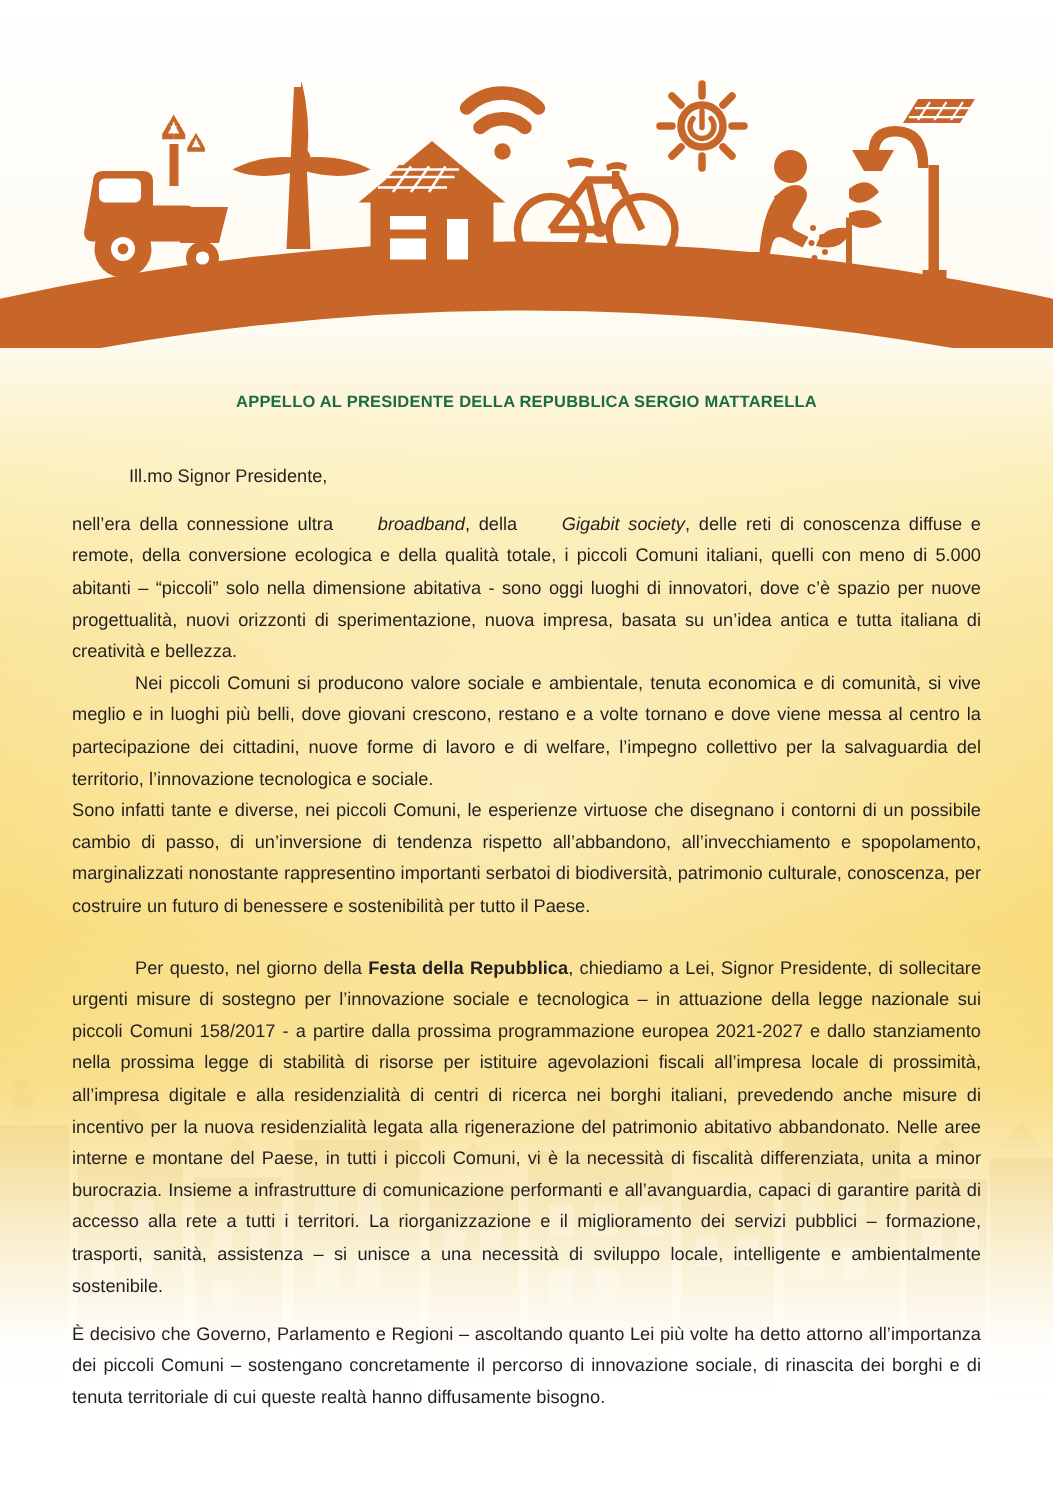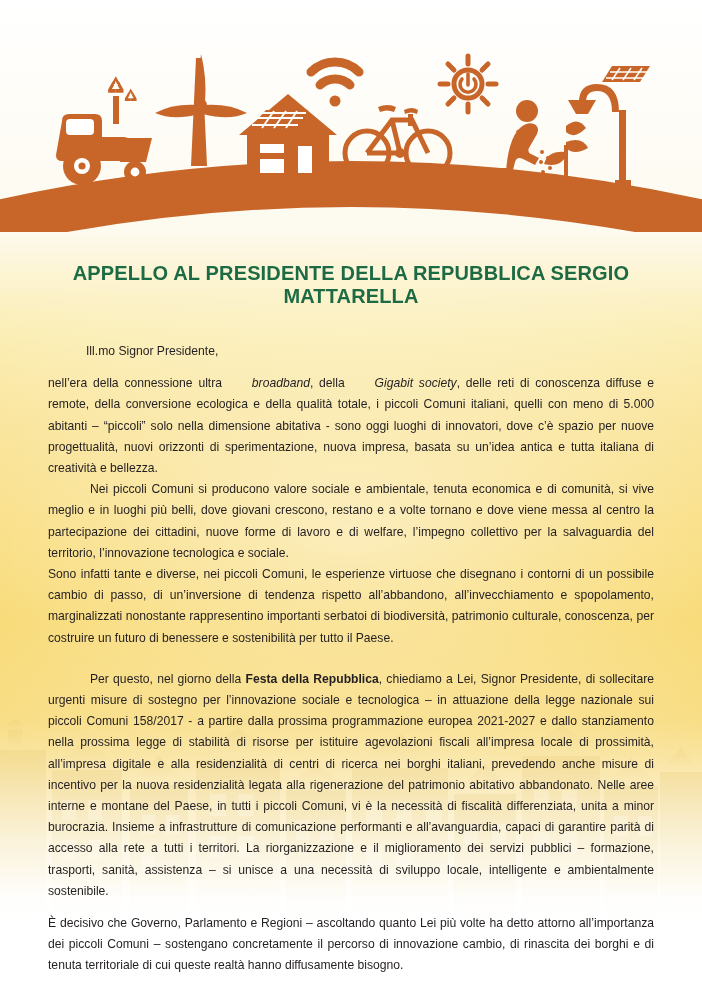--- a/index.html
+++ b/index.html
@@ -66,21 +66,21 @@
   
   #content {
     position: absolute;
     left: 0; top: 232px;
     width: 702px;
   }
   .doc-title {
     text-align: center;
     color: #1d6b45;
     font-weight: bold;
-    font-size: 20px;
+    font-size: 11px;
     letter-spacing: 0.15px;
     margin: 30px 0 0 0;
     padding: 0 30px;
     font-family: "Liberation Sans", sans-serif;
   }
 
   .body-wrap {
     padding: 0 48px 0 48px;
     margin-top: 33px;
   }
@@ -348,18 +348,18 @@
       <p class="para indent">Nei piccoli Comuni si producono valore sociale e ambientale, tenuta economica e di comunità, si vive meglio e in luoghi più belli, dove giovani crescono, restano e a volte tornano e dove viene messa al centro la partecipazione dei cittadini, nuove forme di lavoro e di welfare, l’impegno collettivo per la salvaguardia del territorio, l’innovazione tecnologica e sociale.</p>
 
       <p class="para">Sono infatti tante e diverse, nei piccoli Comuni, le esperienze virtuose che disegnano i contorni di un possibile cambio di passo, di un’inversione di tendenza rispetto all’abbandono, all’invecchiamento e spopolamento, marginalizzati nonostante rappresentino importanti serbatoi di biodiversità, patrimonio culturale, conoscenza, per costruire un futuro di benessere e sostenibilità per tutto il Paese.</p>
 
       <div class="gap-md"></div>
 
       <p class="para indent"><span>Per questo, nel giorno della </span><strong class="bd">Festa della Repubblica</strong><span>, chiediamo a Lei, Signor Presidente, di sollecitare urgenti misure di sostegno per l’innovazione sociale e tecnologica – in attuazione della legge nazionale sui piccoli Comuni 158/2017 - a partire dalla prossima programmazione europea 2021-2027 e dallo stanziamento nella prossima legge di stabilità di risorse per istituire agevolazioni fiscali all’impresa locale di prossimità, all’impresa digitale e alla residenzialità di centri di ricerca nei borghi italiani, prevedendo anche misure di incentivo per la nuova residenzialità legata alla rigenerazione del patrimonio abitativo abbandonato. Nelle aree interne e montane del Paese, in tutti i piccoli Comuni, vi è la necessità di fiscalità differenziata, unita a minor burocrazia. Insieme a infrastrutture di comunicazione performanti e all’avanguardia, capaci di garantire parità di accesso alla rete a tutti i territori. La riorganizzazione e il miglioramento dei servizi pubblici – formazione, trasporti, sanità, assistenza – si unisce a una necessità di sviluppo locale, intelligente e ambientalmente sostenibile.</span></p>
 
       <div class="gap-sm"></div>
 
-      <p class="para">È decisivo che Governo, Parlamento e Regioni – ascoltando quanto Lei più volte ha detto attorno all’importanza dei piccoli Comuni – sostengano concretamente il percorso di innovazione cambio, di rinascita dei borghi e di tenuta territoriale di cui queste realtà hanno diffusamente bisogno.</p>
+      <p class="para">È decisivo che Governo, Parlamento e Regioni – ascoltando quanto Lei più volte ha detto attorno all’importanza dei piccoli Comuni – sostengano concretamente il percorso di innovazione sociale, di rinascita dei borghi e di tenuta territoriale di cui queste realtà hanno diffusamente bisogno.</p>
 
       <div class="footer-url">piccolagrandeitalia.it</div>
     </div>
   </div>
 </div>
 
 </body></html>

